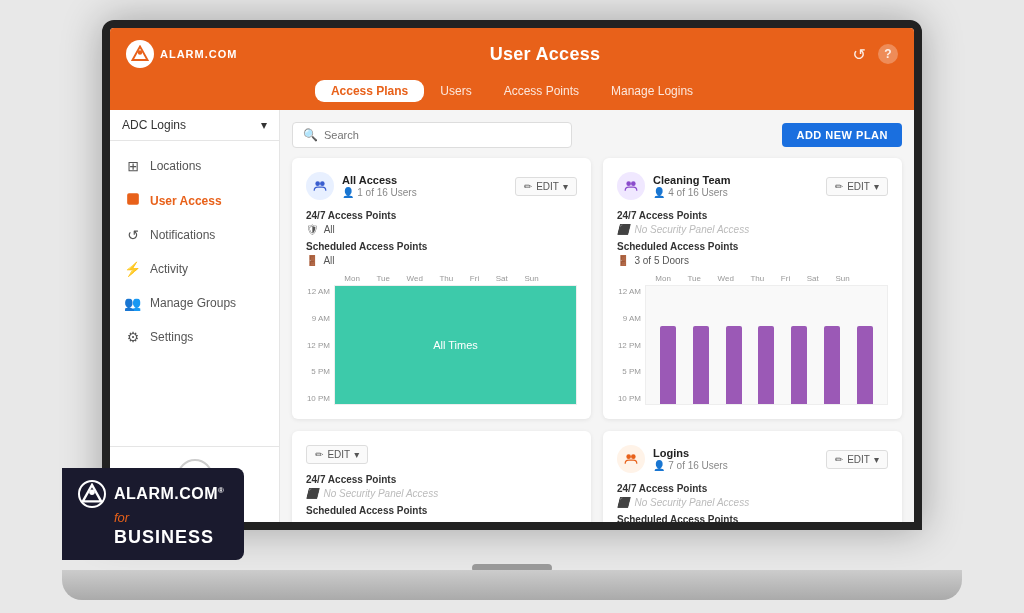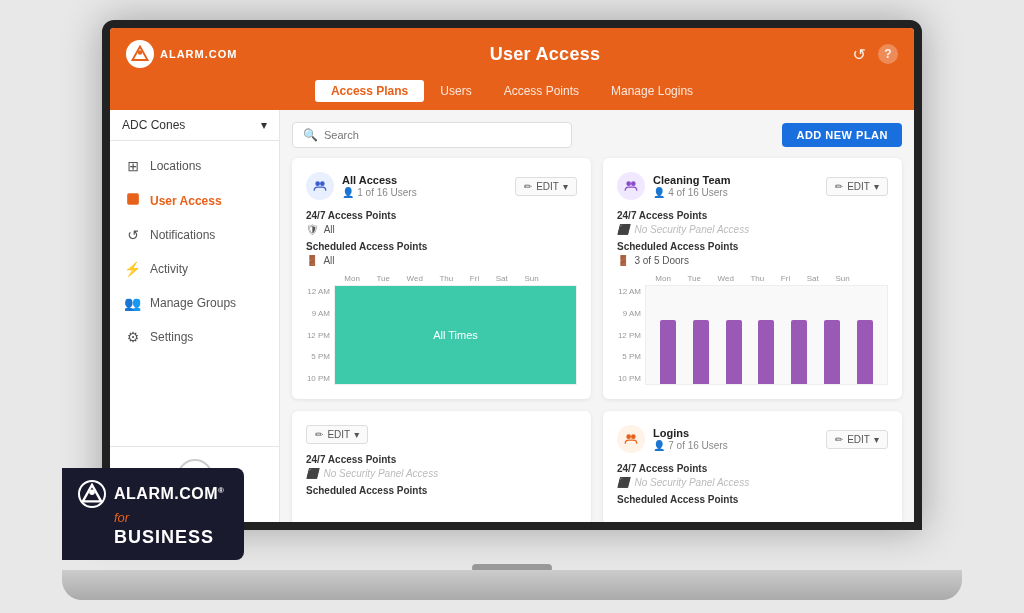--- a/index.html
+++ b/index.html
@@ -117,21 +117,21 @@
       justify-content: center;
       gap: 0;
       padding-bottom: 8px;
     }
 
     .nav-tab {
       color: rgba(255,255,255,0.85);
       padding: 4px 16px;
       cursor: pointer;
       font-size: 12px;
-      border-radius: 3px;
+      border-radius: 9px;
       transition: background 0.2s;
     }
 
     .nav-tab.active {
       background: white;
       color: #e8611a;
       font-weight: 600;
     }
 
     
@@ -380,21 +380,21 @@
       font-size: 8px;
       color: #999;
       padding: 2px 4px 2px 0;
       text-align: right;
       width: 28px;
     }
 
     .chart-bars-area {
       flex: 1;
       position: relative;
-      height: 100px;
+      height: 120px;
       background: #f9f9f9;
       border: 1px solid #eee;
     }
 
     .chart-fill-green {
       position: absolute;
       inset: 0;
       background: #3dcaaa;
       display: flex;
       align-items: center;
@@ -502,21 +502,21 @@
         <div class="nav-tab active">Access Plans</div>
         <div class="nav-tab">Users</div>
         <div class="nav-tab">Access Points</div>
         <div class="nav-tab">Manage Logins</div>
       </div>
 
       <div class="main-content">
 
         <div class="sidebar">
           <div class="sidebar-dropdown">
-            <span>ADC Cones</span>
+            <span>ADC Logins</span>
             <span>▾</span>
           </div>
           <div class="sidebar-nav">
             <div class="sidebar-item">
               <span class="sidebar-icon">⊞</span>
               <span>Locations</span>
             </div>
             <div class="sidebar-item active">
               <span class="sidebar-icon" style="color:#e8611a;">
                 <svg width="14" height="14" viewBox="0 0 24 24" fill="#e8611a">

